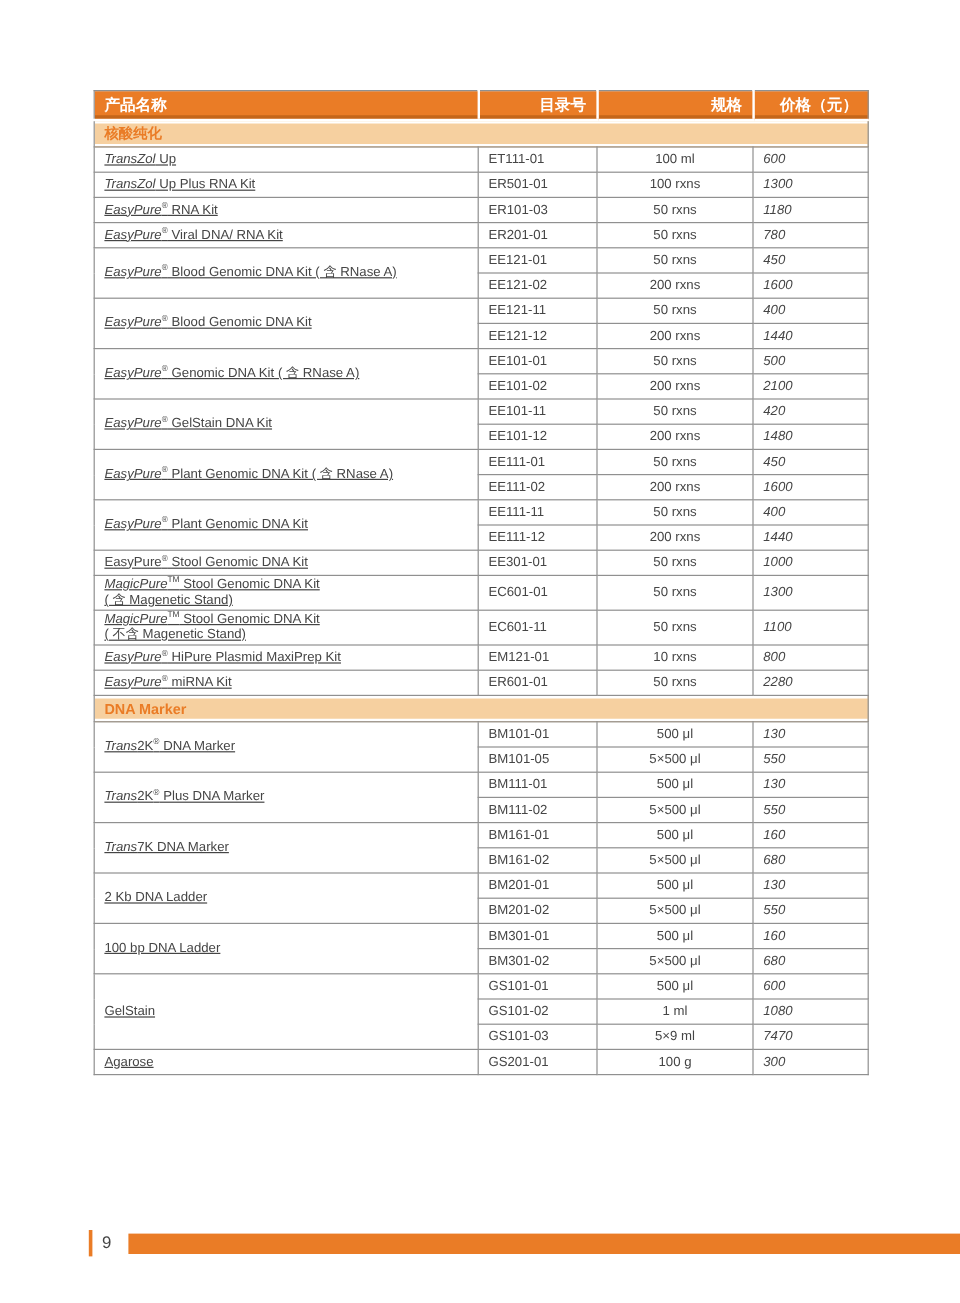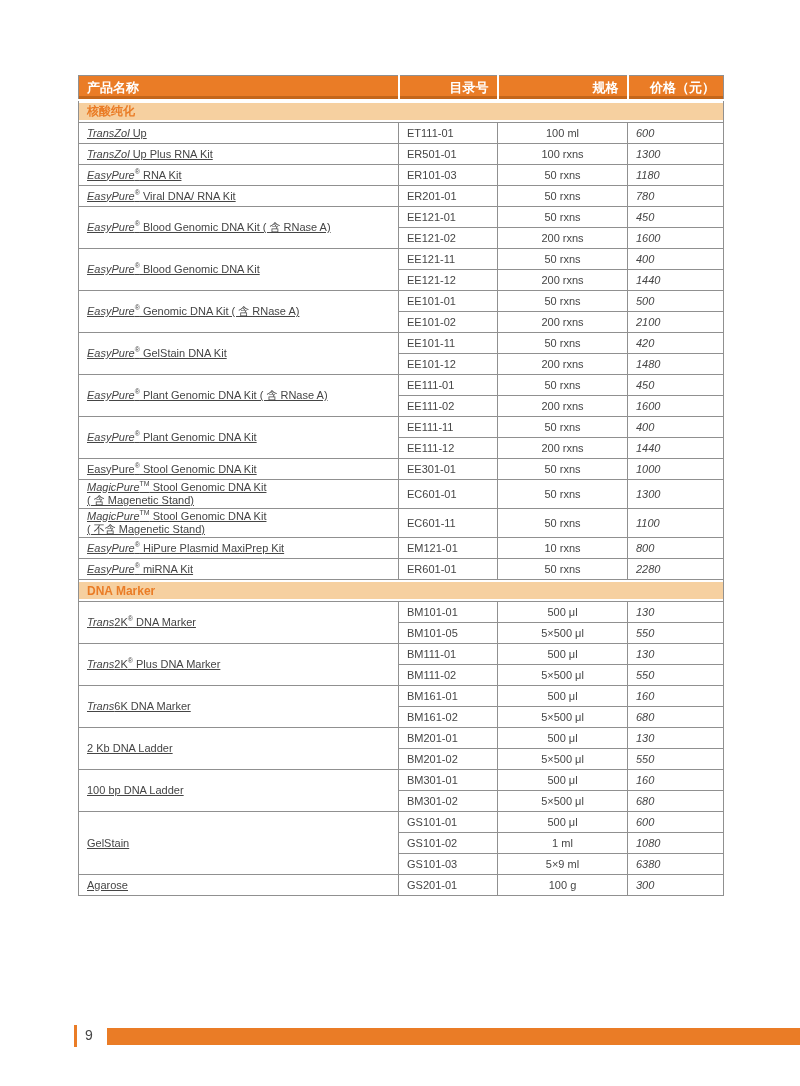--- a/index.html
+++ b/index.html
@@ -253,21 +253,21 @@
           <td class="cat-cell">BM111-01</td>
           <td class="spec-cell">500 μl</td>
           <td class="price-cell">130</td>
         </tr>
         <tr>
           <td class="cat-cell">BM111-02</td>
           <td class="spec-cell">5×500 μl</td>
           <td class="price-cell">550</td>
         </tr>
         <tr>
-          <td class="name-cell" rowspan="2"><i>Trans</i><span>6K DNA Marker</span></td>
+          <td class="name-cell" rowspan="2"><i>Trans</i><span>7K DNA Marker</span></td>
           <td class="cat-cell">BM161-01</td>
           <td class="spec-cell">500 μl</td>
           <td class="price-cell">160</td>
         </tr>
         <tr>
           <td class="cat-cell">BM161-02</td>
           <td class="spec-cell">5×500 μl</td>
           <td class="price-cell">680</td>
         </tr>
         <tr>
@@ -299,21 +299,21 @@
           <td class="price-cell">600</td>
         </tr>
         <tr>
           <td class="cat-cell">GS101-02</td>
           <td class="spec-cell">1 ml</td>
           <td class="price-cell">1080</td>
         </tr>
         <tr>
           <td class="cat-cell">GS101-03</td>
           <td class="spec-cell">5×9 ml</td>
-          <td class="price-cell">6380</td>
+          <td class="price-cell">7470</td>
         </tr>
         <tr>
           <td class="name-cell" rowspan="1"><span>Agarose</span></td>
           <td class="cat-cell">GS201-01</td>
           <td class="spec-cell">100 g</td>
           <td class="price-cell">300</td>
         </tr>
       </tbody>
   </table>
 

